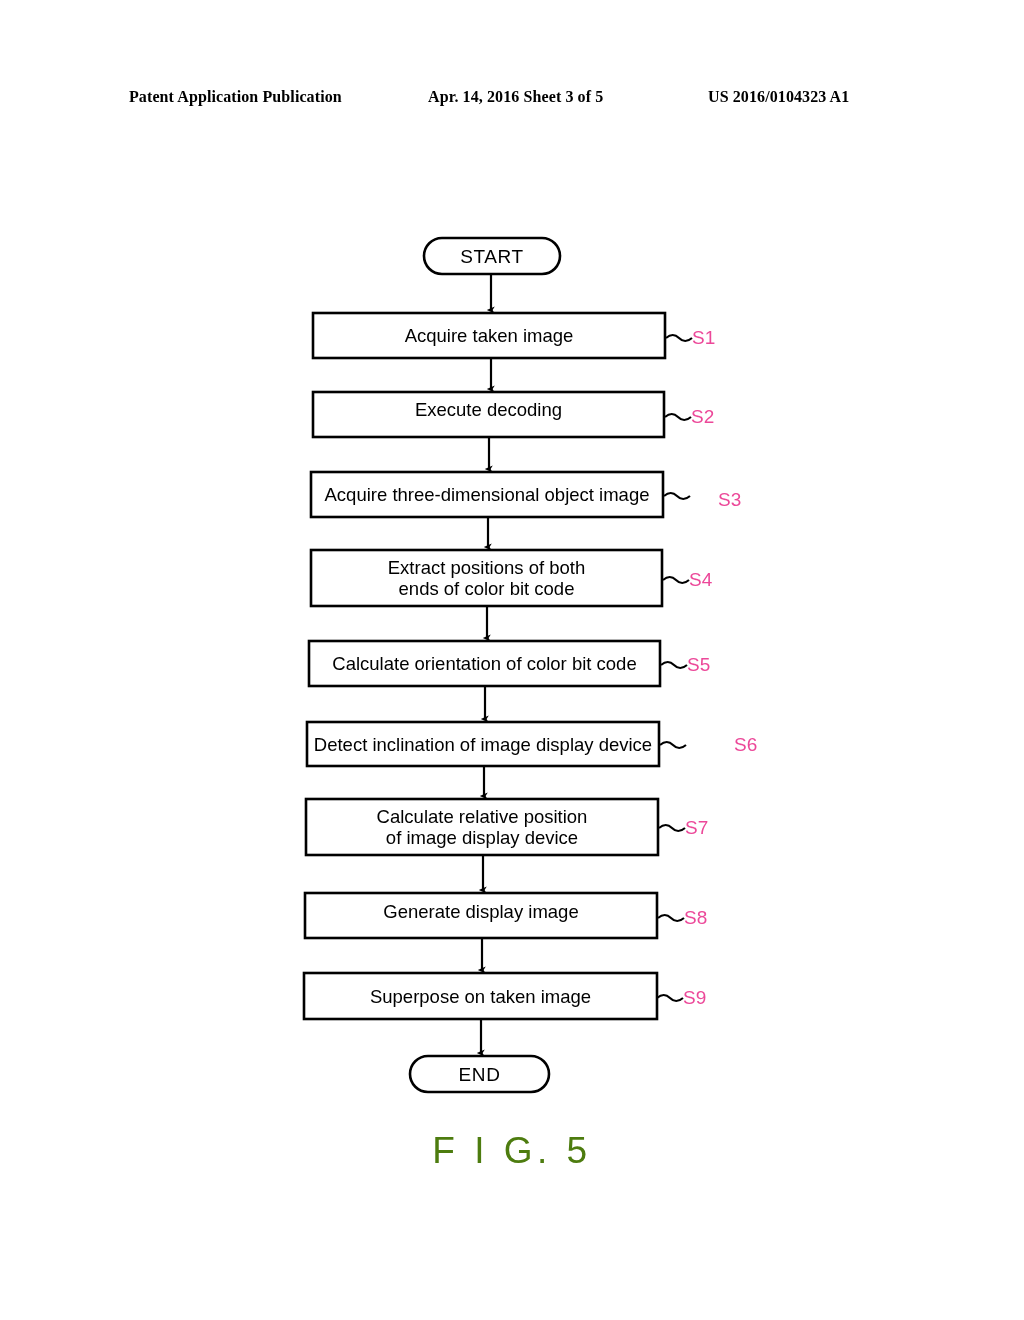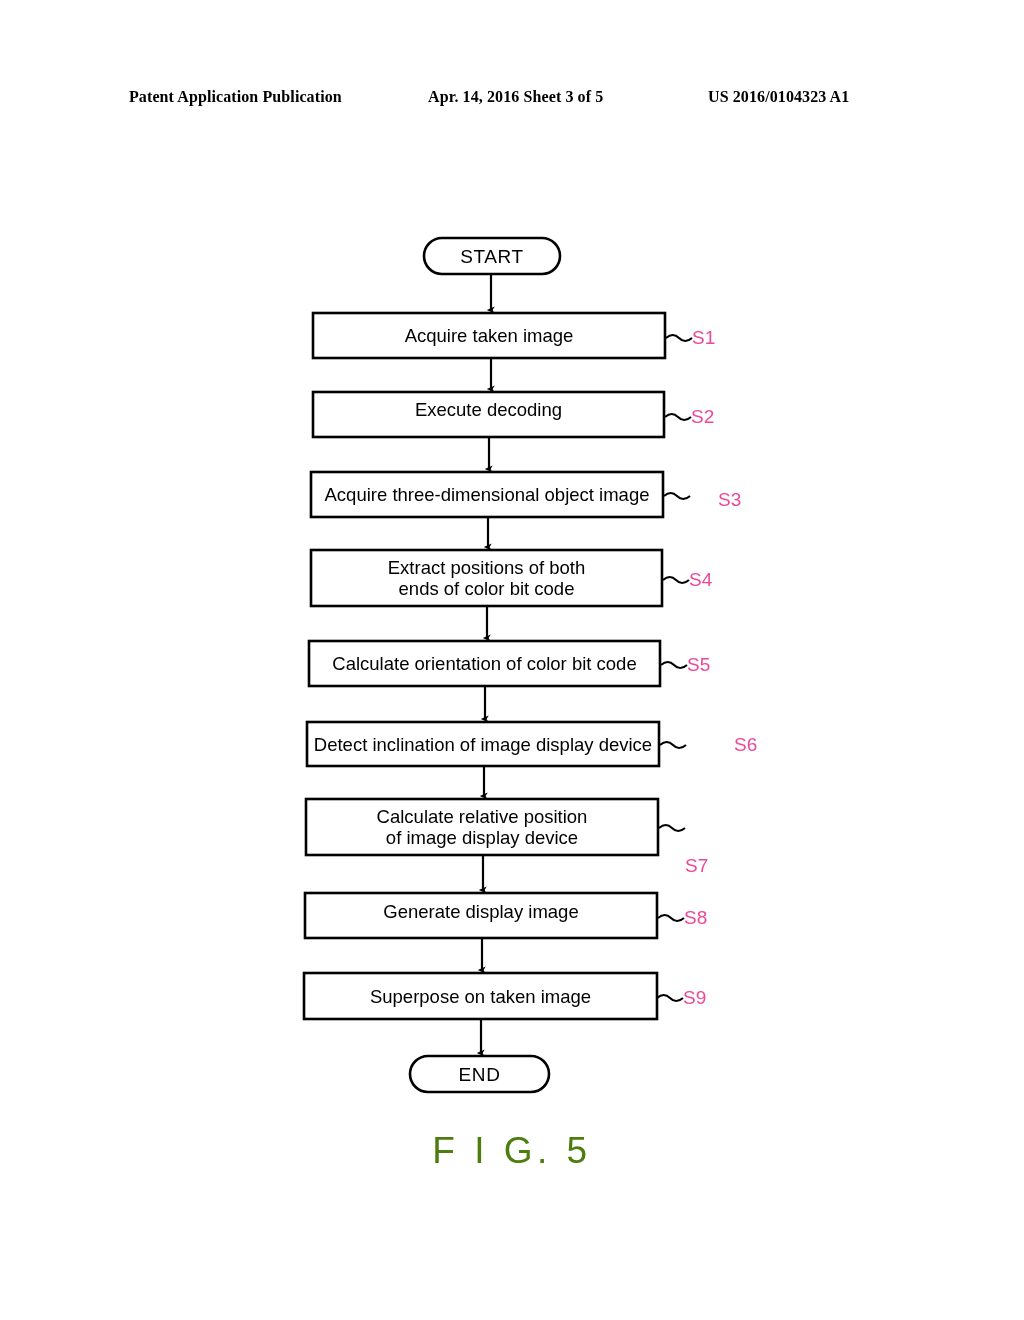--- a/index.html
+++ b/index.html
@@ -169,19 +169,19 @@
   <div class="node-text" style="left:304px; top:973px; width:353px; height:46px;">Superpose on taken image</div>
 
   <div class="node-text terminal-text" style="left:410px; top:1056px; width:139px; height:36px;">END</div>
 
   <div class="step-label" style="left:692px; top:327px;">S1</div>
   <div class="step-label" style="left:691px; top:406px;">S2</div>
   <div class="step-label" style="left:690px; top:489px;margin-left:28px;">S3</div>
   <div class="step-label" style="left:689px; top:569px;">S4</div>
   <div class="step-label" style="left:687px; top:654px;">S5</div>
   <div class="step-label" style="left:718px; top:734px;margin-left:16px;">S6</div>
-  <div class="step-label" style="left:685px; top:817px;margin-top:38px;">S7</div>
+  <div class="step-label" style="left:685px; top:817px;">S7</div>
   <div class="step-label" style="left:684px; top:907px;">S8</div>
   <div class="step-label" style="left:683px; top:987px;">S9</div>
 
 </div>
 
 <div id="fig-caption">F I G. 5</div>
 
 </body></html>

